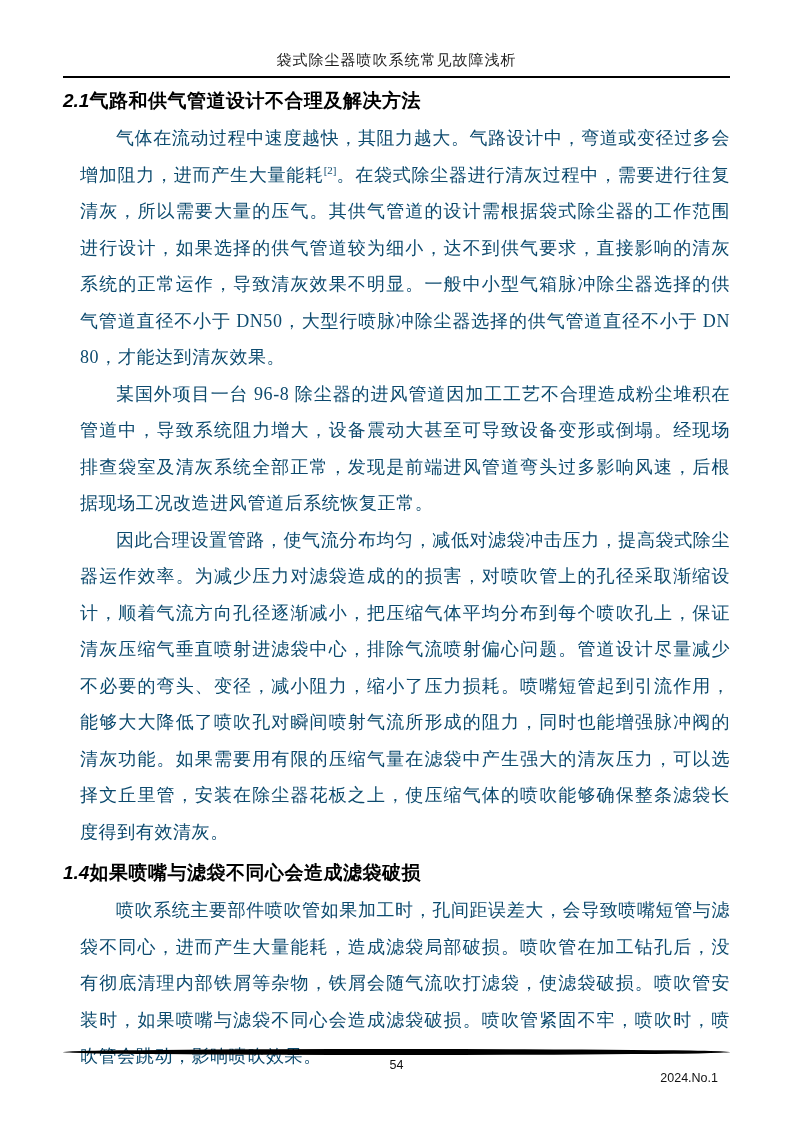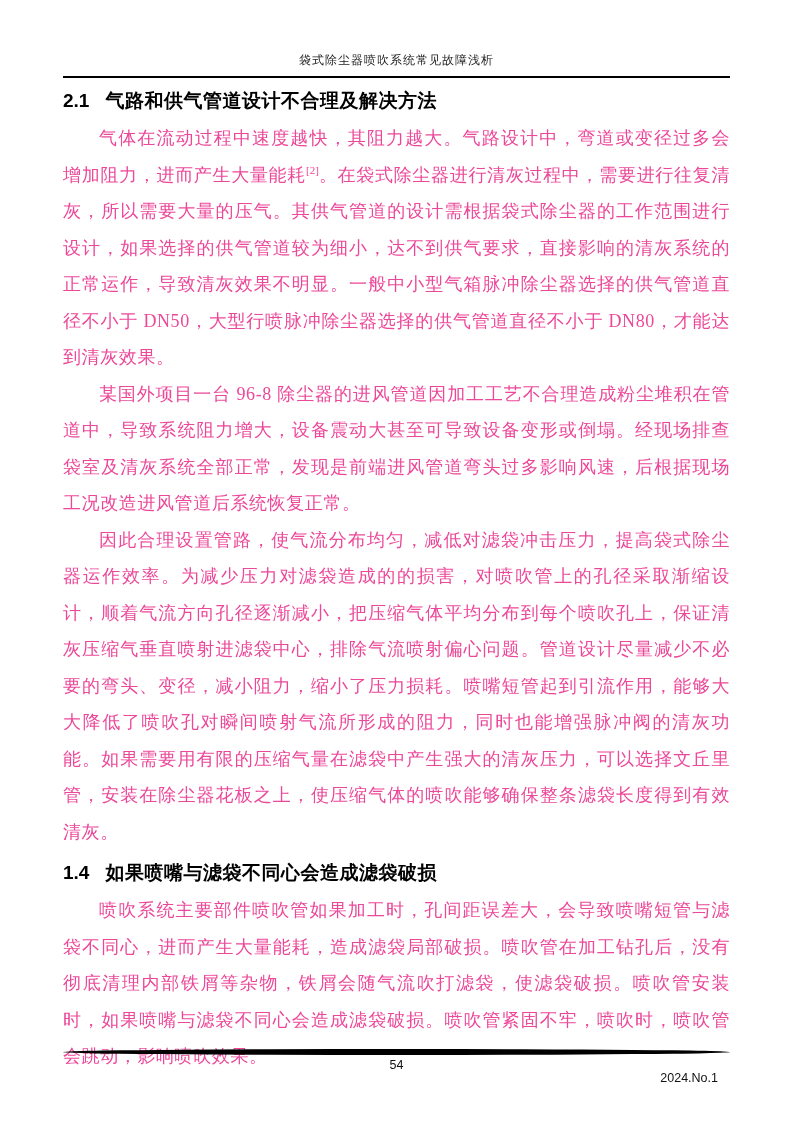--- a/index.html
+++ b/index.html
@@ -13,50 +13,51 @@
     color: #121212;
     font-family: "Liberation Serif", "DejaVu Serif", serif;
     overflow: hidden;
   }
   .header {
     margin: 0 63px;
     padding-top: 50px;
   }
   .running-title {
     text-align: center;
-    font-size: 12px;
+    font-size: 15px;
     line-height: 20px;
     letter-spacing: 1px;
     color: #1c1c1c;
   }
   .header-rule {
     margin-top: 6px;
     border-bottom: 2px solid #000;
   }
   .content {
     margin: 0 63px;
   }
   .section-heading {
     font-family: "Liberation Sans", "DejaVu Sans", sans-serif;
     font-weight: 900;
     font-size: 19px;
     line-height: 28px;
     color: #000;
     letter-spacing: 0.5px;
     margin: 9px 0 5px 0;
   }
-  .section-heading .num { letter-spacing: 0; margin-right: 16px; }
+  .section-heading .num { letter-spacing: 0; margin-right: 0; font-style: italic; }
   .body-para {
     font-size: 18px;
     line-height: 36.5px;
     text-align: justify;
     text-indent: 2em;
     letter-spacing: 0.6px;
-    color: #ec4899;
+    color: #0c4a6e;
     word-break: break-all;
+    margin-left: 17px;
   }
   .body-para sup {
     font-size: 11px;
     line-height: 0;
     vertical-align: super;
     letter-spacing: 0;
   }
   .footer {
     position: absolute;
     left: 63px;

